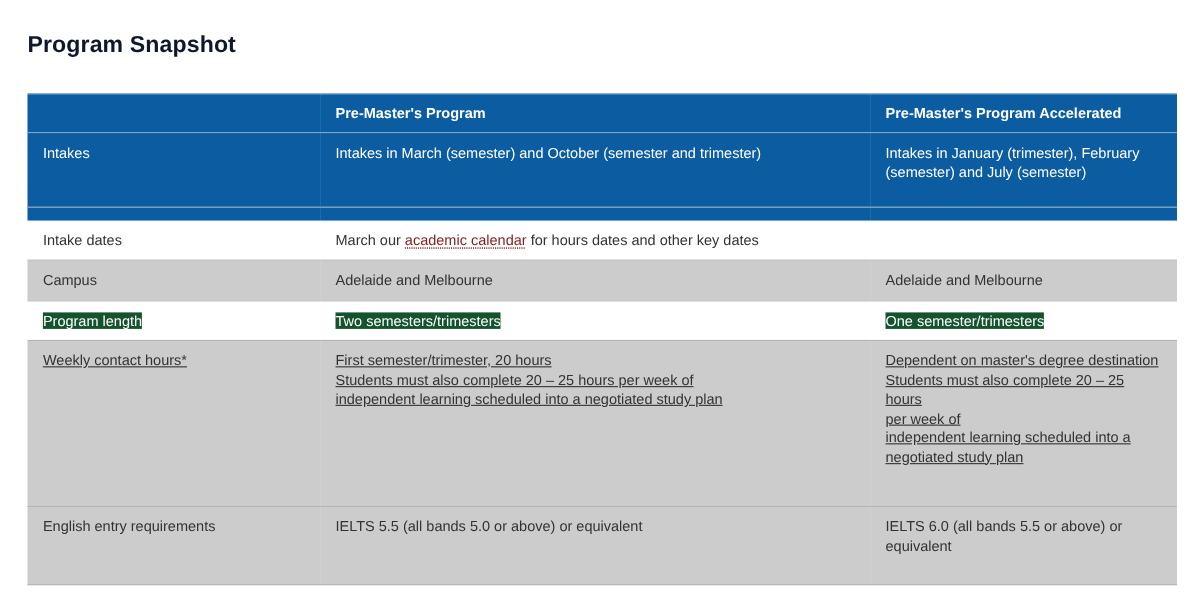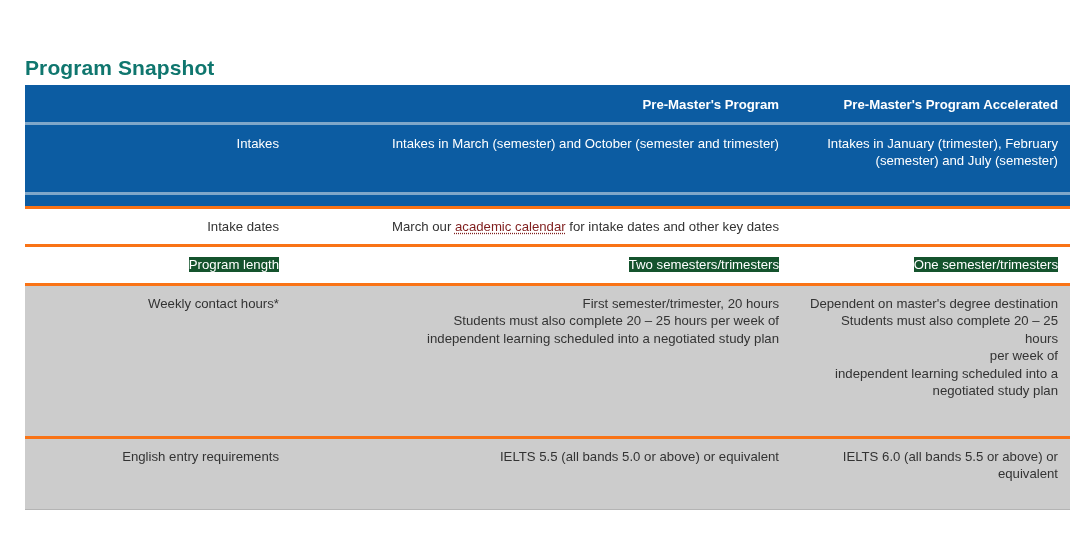--- a/index.html
+++ b/index.html
@@ -20,24 +20,24 @@
   .page {
     position: relative;
     width: 1080px;
     height: 545px;
     box-sizing: border-box;
   }
 
   .page-title {
     position: absolute;
     left: 25px;
-    top: 40px;
+    top: 13px;
     font-size: 21px;
     font-weight: 600;
-    color: #0f766e;
+    color: #0f172a;
     letter-spacing: 0.1px;
     line-height: 28px;
   }
 
   .snapshot-table {
     position: absolute;
     left: 25px;
     top: 85px;
     width: 1045px;
     border-collapse: collapse;
@@ -46,24 +46,24 @@
   }
 
   .snapshot-table col.c1 { width: 266px; }
   .snapshot-table col.c2 { width: 500px; }
   .snapshot-table col.c3 { width: 279px; }
 
   .snapshot-table td,
   .snapshot-table th {
     vertical-align: top;
     padding: 9px 12px 9px 14px;
-    text-align: right;
+    text-align: left;
     font-weight: normal;
     line-height: 17.5px;
-    border-top: 3px solid #f97316;
+    border-top: 1px solid #f97316;
     border-bottom: 1px solid #b4b4b4;
   }
 
   
   tr.band-blue > * {
     background: #0c5ca2;
     color: #ffffff;
     border-top-color: #7fa7c9;
     border-bottom-color: #7fa7c9;
   }
@@ -80,21 +80,21 @@
   }
   tr.blue-spacer > * {
     height: 11px;
     padding: 0;
   }
 
   
   tr.row-white > * { background: #ffffff; }
   tr.row-grey  > * { background: #cccccc; }
 
-  tr.tall > * { padding-bottom: 36px; }
+  tr.tall > * { padding-bottom: 36px; text-decoration: underline; }
   tr.tall2 > * { padding-bottom: 26px; }
 
   .table-link {
     color: #7f1d1d;
     text-decoration: underline;
     text-decoration-style: dotted;
     text-underline-offset: 2px;
     cursor: pointer;
   }
 
@@ -135,24 +135,29 @@
       </tr>
 
       <tr class="band-blue blue-spacer">
         <td></td>
         <td></td>
         <td></td>
       </tr>
 
       <tr class="row-white">
         <td>Intake dates</td>
-        <td><span>March our </span><a class="table-link" href="#">academic calendar</a><span> for intake dates and other key dates</span></td>
+        <td><span>March our </span><a class="table-link" href="#">academic calendar</a><span> for hours dates and other key dates</span></td>
         <td></td>
       </tr>
 
+      <tr class="row-grey">
+        <td>Campus</td>
+        <td>Adelaide and Melbourne</td>
+        <td>Adelaide and Melbourne</td>
+      </tr>
 
       <tr class="row-white">
         <td><span class="sel">Program length</span></td>
         <td><span class="sel">Two semesters/trimesters</span></td>
         <td><span class="sel">One semester/trimesters</span></td>
       </tr>
 
       <tr class="row-grey tall">
         <td>Weekly contact hours*</td>
         <td class="nowrap-lines">First semester/trimester, 20 hours

